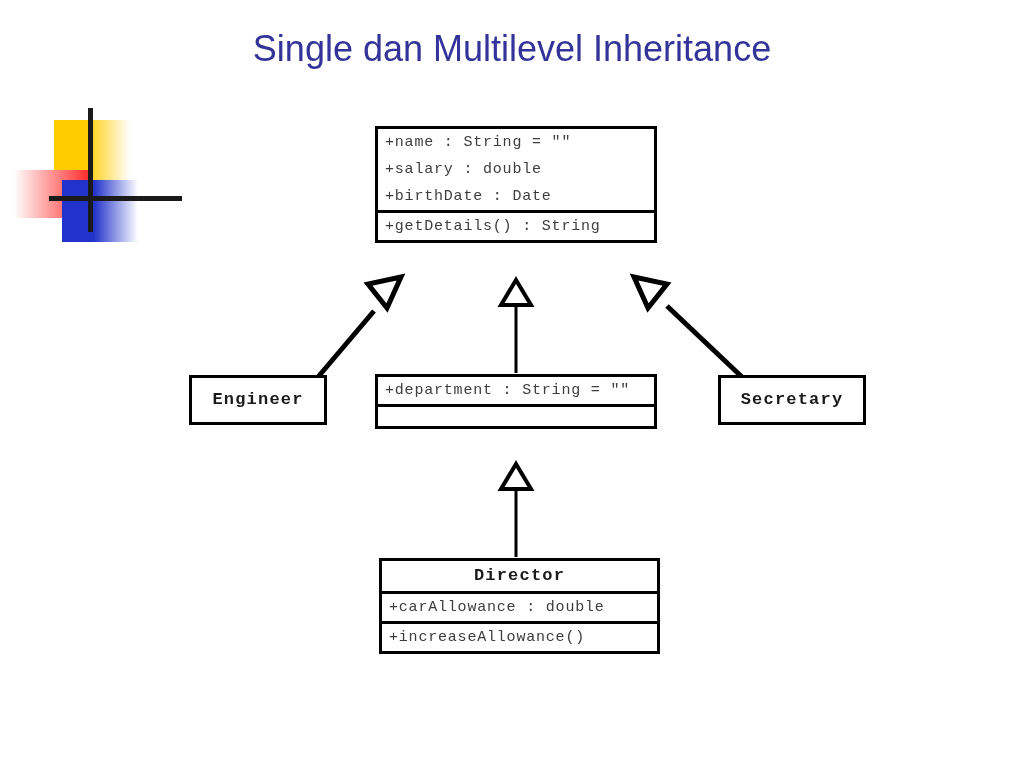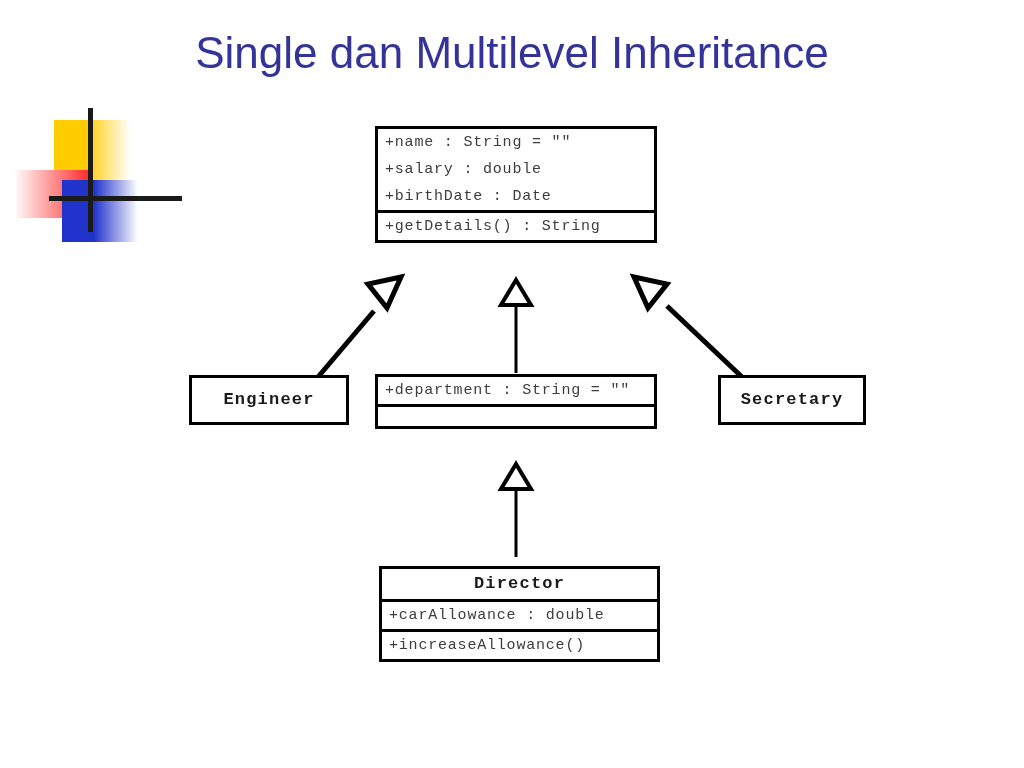--- a/index.html
+++ b/index.html
@@ -16,21 +16,21 @@
   }
 
   
   #slide-title {
     position: absolute;
     left: 0;
     top: 28px;
     width: 1024px;
     text-align: center;
     font-family: "Liberation Sans", sans-serif;
-    font-size: 44px;
+    font-size: 36px;
     font-weight: 400;
     color: #333399;
     letter-spacing: 0px;
     white-space: nowrap;
   }
 
   
   #logo {
     position: absolute;
     left: 14px;
@@ -126,22 +126,22 @@
     padding: 5px 0 5px 7px;
     white-space: nowrap;
   }
   .compartment.empty {
     height: 22px;
   }
 
   
   #class-employee  { left: 375px; top: 126px; width: 282px; }
   #class-manager   { left: 375px; top: 374px; width: 282px; }
-  #class-director  { left: 379px; top: 558px; width: 281px; margin-top: 8px; }
-  #class-engineer  { left: 189px; top: 375px; width: 160px; }
+  #class-director  { left: 379px; top: 558px; width: 281px; }
+  #class-engineer  { left: 189px; top: 375px; width: 138px; }
   #class-secretary { left: 718px; top: 375px; width: 148px; }
 
   #class-engineer .class-name,
   #class-secretary .class-name {
     padding: 12px 0 13px 0;
   }
 </style>
 </head>
 <body>
 

